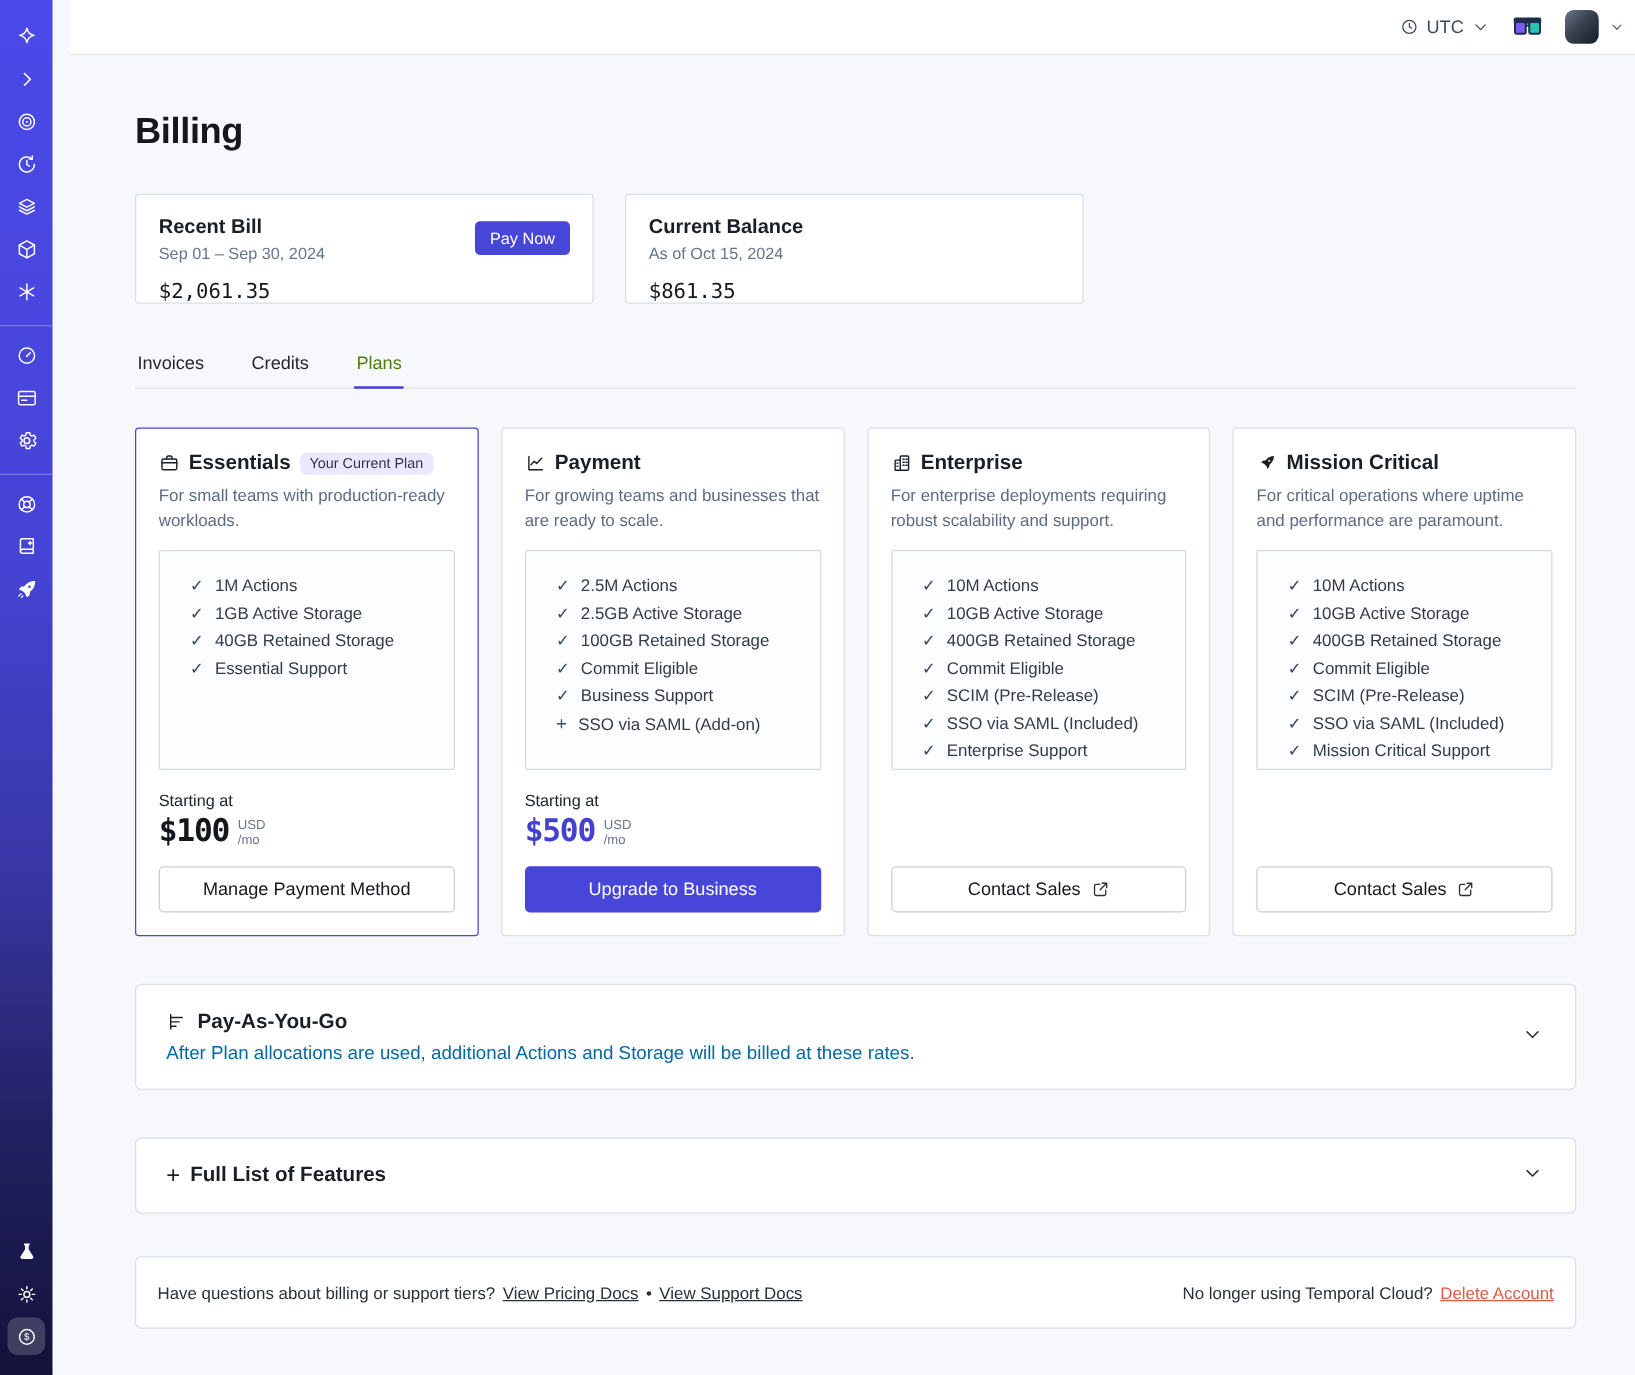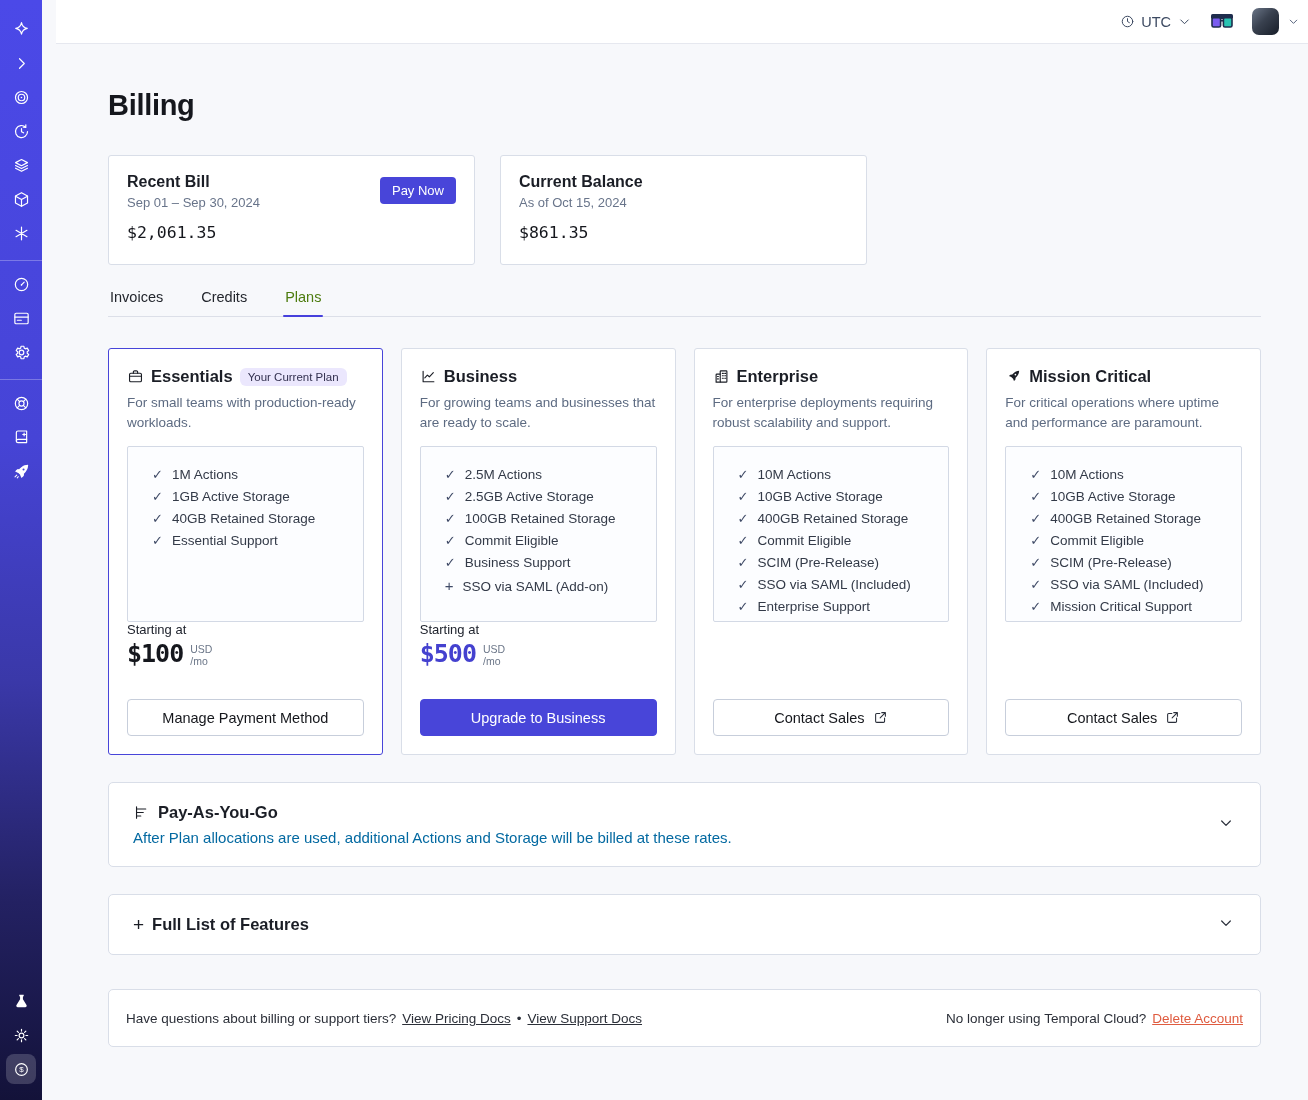--- a/index.html
+++ b/index.html
@@ -31,32 +31,32 @@
   .glasses { cursor:pointer; display:flex; }
   .avatar-wrap { display:flex; align-items:center; gap:8px; cursor:pointer; }
   .avatar { width:27px; height:27px; border-radius:7px;
     background:linear-gradient(135deg,#6b7688 0%,#39414f 45%,#171d28 100%); }
 
   
   .main { position:absolute; left:42px; top:30px; width:1266px; height:1056px; padding:59px 47px 0 66px; }
   .page-title { font-size:29px; font-weight:600; color:#15171d; letter-spacing:-.3px; }
 
   .summary-row { display:flex; gap:25px; margin-top:33px; }
-  .sum-card { position:relative; width:367px; height:110px; background:#ffffff;
+  .sum-card { position:relative; width:367px; height:88px; background:#ffffff;
     border:1px solid #d9dee8; border-radius:3px; padding:17px 18px; }
   .sum-title { font-size:16px; font-weight:600; color:#1b1e26; }
   .sum-sub { font-size:13px; color:#68748a; margin-top:4px; }
   .sum-amount { font-family:"DejaVu Sans Mono", monospace; font-size:16.5px; color:#15171d; margin-top:13px; }
   .paynow-btn { position:absolute; right:18px; top:21px; background:#4845d9; color:#ffffff;
     font-size:13px; font-weight:500; border:none; border-radius:4px; padding:6px 12px; cursor:pointer;
     font-family:"Liberation Sans", sans-serif; }
 
   
   .tabs { display:flex; gap:34px; margin-top:24px; border-bottom:1px solid #dcdfe8; }
-  .tab { font-size:14.5px; font-weight:500; color:#23262d; padding:0 2px 11px; cursor:pointer; position:relative; }
+  .tab { font-size:14.5px; font-weight:500; color:#23262d; padding:0 2px 11px; cursor:pointer; position:relative;margin-top:16px; }
   .tab.active { color:#4d7c0f; }
   .tab.active::after { content:""; position:absolute; left:0; right:0; bottom:-1px; height:2.5px;
     background:#4640dc; border-radius:2px; }
 
   
   .plans { display:grid; grid-template-columns:repeat(4,1fr); gap:18px; margin-top:31px; }
   .plan { background:#ffffff; border:1px solid #d9dee8; border-radius:3px; height:407px;
     padding:18px; display:flex; flex-direction:column; }
   .plan.current { border:1px solid #4845d9; }
   .plan-head { display:flex; align-items:center; gap:7px; }
@@ -66,39 +66,39 @@
   .plan-name { font-size:16.5px; font-weight:600; color:#1b1e26; white-space:nowrap; }
   .plan-badge { background:#ebe7fd; color:#32304f; font-size:11.5px; font-weight:500;
     padding:3px 8px; border-radius:6px; white-space:nowrap; }
   .plan-desc { font-size:13.5px; color:#5d6b82; line-height:1.45; margin-top:7px; }
   .feat-box { margin-top:14px; border:1px solid #d3d9e5; background:#fcfdff; border-radius:2px;
     padding:20px 10px 10px 24px; height:176px; flex:0 0 auto; }
   .feat { display:flex; align-items:baseline; gap:9px; margin-bottom:7px; }
   .fmark { font-size:13px; color:#3f4a66; flex:0 0 auto; }
   .fmark.plus { font-size:15px; }
   .flabel { font-size:13.5px; color:#333a48; }
-  .price-block { }
+  .price-block { margin-top:17px; }
   .price-prefix { font-size:13px; color:#20242e; }
   .price-row { display:flex; align-items:flex-start; gap:7px; margin-top:3px; }
   .price-amount { font-family:"DejaVu Sans Mono", monospace; font-size:25px; font-weight:bold;
     color:#15171d; letter-spacing:-1px; line-height:1.1; }
   .price-amount.indigo { color:#4441cf; }
   .price-unit { display:flex; flex-direction:column; font-size:10.5px; color:#6b7688;
     line-height:1.15; padding-top:3px; }
   .plan-cta { margin-top:auto; height:37px; border-radius:4px; font-size:14.5px; font-weight:500;
     display:flex; align-items:center; justify-content:center; gap:8px; cursor:pointer;
     font-family:"Liberation Sans", sans-serif; }
   .plan-cta.outline { background:#ffffff; border:1px solid #c7cedb; color:#15171c; }
   .plan-cta.fill { background:#4845d9; border:1px solid #4845d9; color:#ffffff; }
   .plan-cta svg { width:15px; height:15px; stroke:#2a2f3a; fill:none; stroke-width:1.7;
     stroke-linecap:round; stroke-linejoin:round; }
 
   
   .accordion { position:relative; background:#ffffff; border:1px solid #d9dee8; border-radius:5px;
-    margin-top:27px; padding:20px 24px; }
+    margin-top:38px; padding:20px 24px; }
   .acc-head { display:flex; align-items:center; gap:8px; }
   .acc-head svg { width:17px; height:17px; stroke:#1b1e26; fill:none; stroke-width:1.6;
     stroke-linecap:round; stroke-linejoin:round; }
   .acc-title { font-size:16.5px; font-weight:600; color:#1b1e26; }
   .acc-sub { font-size:15px; color:#0369a1; margin-top:7px; }
   .acc-chev { position:absolute; right:26px; top:50%; transform:translateY(-50%); cursor:pointer; }
   .acc-chev svg { width:16px; height:16px; stroke:#2a2f3a; fill:none; stroke-width:1.8;
     stroke-linecap:round; stroke-linejoin:round; }
   .acc-plus { font-size:19px; font-weight:400; color:#1b1e26; line-height:1; }
 
@@ -311,21 +311,21 @@
         </div>
         <button class="plan-cta outline">Manage Payment Method</button>
       </section>
 
       <section class="plan">
         <div class="plan-head">
           <svg viewBox="0 0 24 24">
               <path d="M4.4 4.6v14.8h15.2"></path>
               <polyline points="6.8,13.8 10.4,10 13.2,12.4 18.8,6.6"></polyline>
             </svg>
-          <span class="plan-name">Business</span>
+          <span class="plan-name">Payment</span>
         </div>
         <div class="plan-desc">For growing teams and businesses that are ready to scale.</div>
         <div class="feat-box">
             <div class="feat">
               <span class="fmark check">✓</span>
               <span class="flabel">2.5M Actions</span>
             </div>
             <div class="feat">
               <span class="fmark check">✓</span>
               <span class="flabel">2.5GB Active Storage</span>

